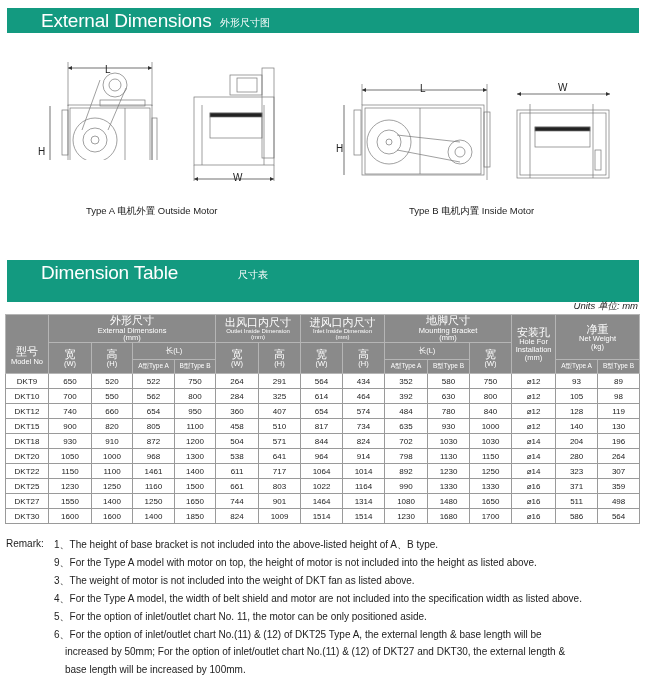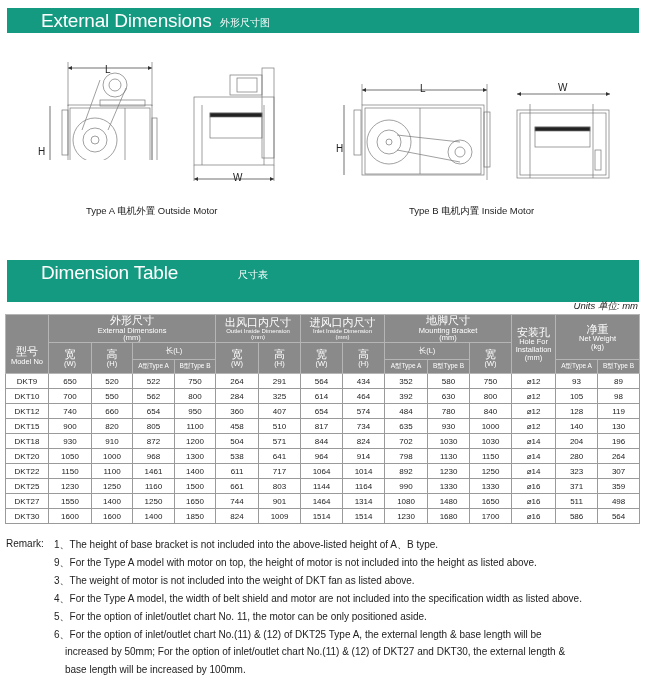--- a/index.html
+++ b/index.html
@@ -343,21 +343,21 @@
         <td>307</td>
       </tr>
       <tr>
         <td>DKT25</td>
         <td>1230</td>
         <td>1250</td>
         <td>1160</td>
         <td>1500</td>
         <td>661</td>
         <td>803</td>
-        <td>1144</td>
+        <td>1022</td>
         <td>1164</td>
         <td>990</td>
         <td>1330</td>
         <td>1330</td>
         <td>⌀16</td>
         <td>371</td>
         <td>359</td>
       </tr>
       <tr>
         <td>DKT27</td>

